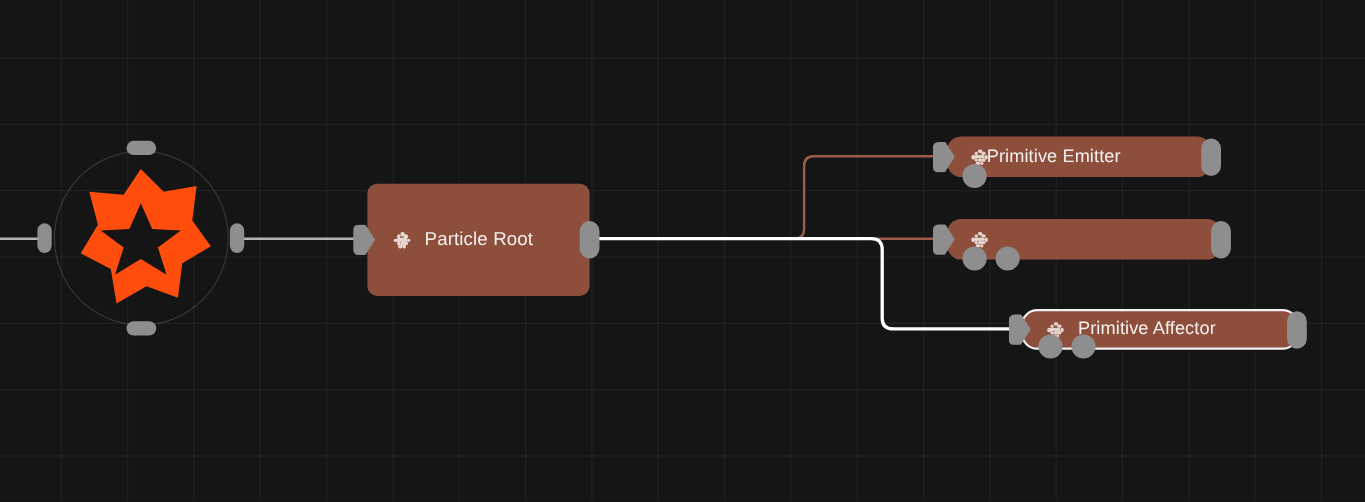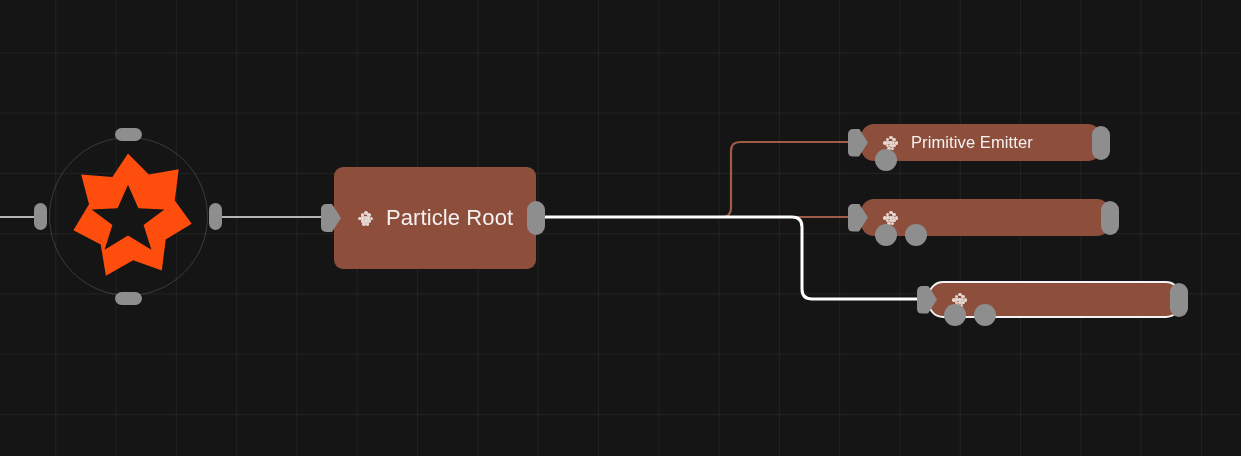--- a/index.html
+++ b/index.html
@@ -47,21 +47,21 @@
     white-space: nowrap;
     overflow: hidden;
     color: #f4f1f0;
   }
 
   
   .node-block {
     border-radius: 9px;
   }
   .node-block .node-label {
-    font-size: 22px;
+    font-size: 17px;
     letter-spacing: .1px;
   }
 
   
   .node-pill {
     border-radius: 13px;
     height: 37px;
   }
   .node-pill .node-label {
     font-size: 16.5px;
@@ -224,21 +224,21 @@
           <i style="left: 8px; top: 6px;"></i>
           <i style="left: 13.8px; top: 6.6px;"></i>
           <i style="left: 4.6px; top: 9.2px;"></i>
           <i style="left: 11.4px; top: 9.2px;"></i>
           <i style="left: 6.4px; top: 12.2px;"></i>
           <i style="left: 9.8px; top: 12.2px;"></i>
           <i style="left: 8px; top: 9px;"></i>
           <i style="left: 5.2px; top: 6.2px;"></i>
           <i style="left: 10.8px; top: 6.2px;"></i>
         </span>
-        <span class="node-label" style="margin-left: 14px; color: rgb(244, 241, 240);">Primitive Emitter</span>
+        <span class="node-label" style="color: rgb(244, 241, 240);">Primitive Emitter</span>
       </div>
       <div class="node node-pill" style="left: 861px; top: 199px; width: 249px; height: 37px; background: rgb(141, 79, 60); padding-left: 20px;">
         <div class="port-in" style="background: rgb(142, 142, 142);"></div>
         <div class="port-out" style="background: rgb(142, 142, 142);"></div>
         <div class="port-bottom" style="left: 14px; background: rgb(142, 142, 142);"></div>
         <div class="port-bottom" style="left: 44px; background: rgb(142, 142, 142);"></div>
         <span class="particle-icon">
           <i style="left: 8px; top: 1.4px;"></i>
           <i style="left: 4.6px; top: 3.4px;"></i>
           <i style="left: 11.4px; top: 3.4px;"></i>
@@ -267,16 +267,17 @@
           <i style="left: 8px; top: 6px;"></i>
           <i style="left: 13.8px; top: 6.6px;"></i>
           <i style="left: 4.6px; top: 9.2px;"></i>
           <i style="left: 11.4px; top: 9.2px;"></i>
           <i style="left: 6.4px; top: 12.2px;"></i>
           <i style="left: 9.8px; top: 12.2px;"></i>
           <i style="left: 8px; top: 9px;"></i>
           <i style="left: 5.2px; top: 6.2px;"></i>
           <i style="left: 10.8px; top: 6.2px;"></i>
         </span>
+        <span class="node-label" style="margin-left: 14px; color: rgb(244, 241, 240);">Primitive Affector</span>
       </div>
     </div>
 
 </div>
 
 </body></html>

